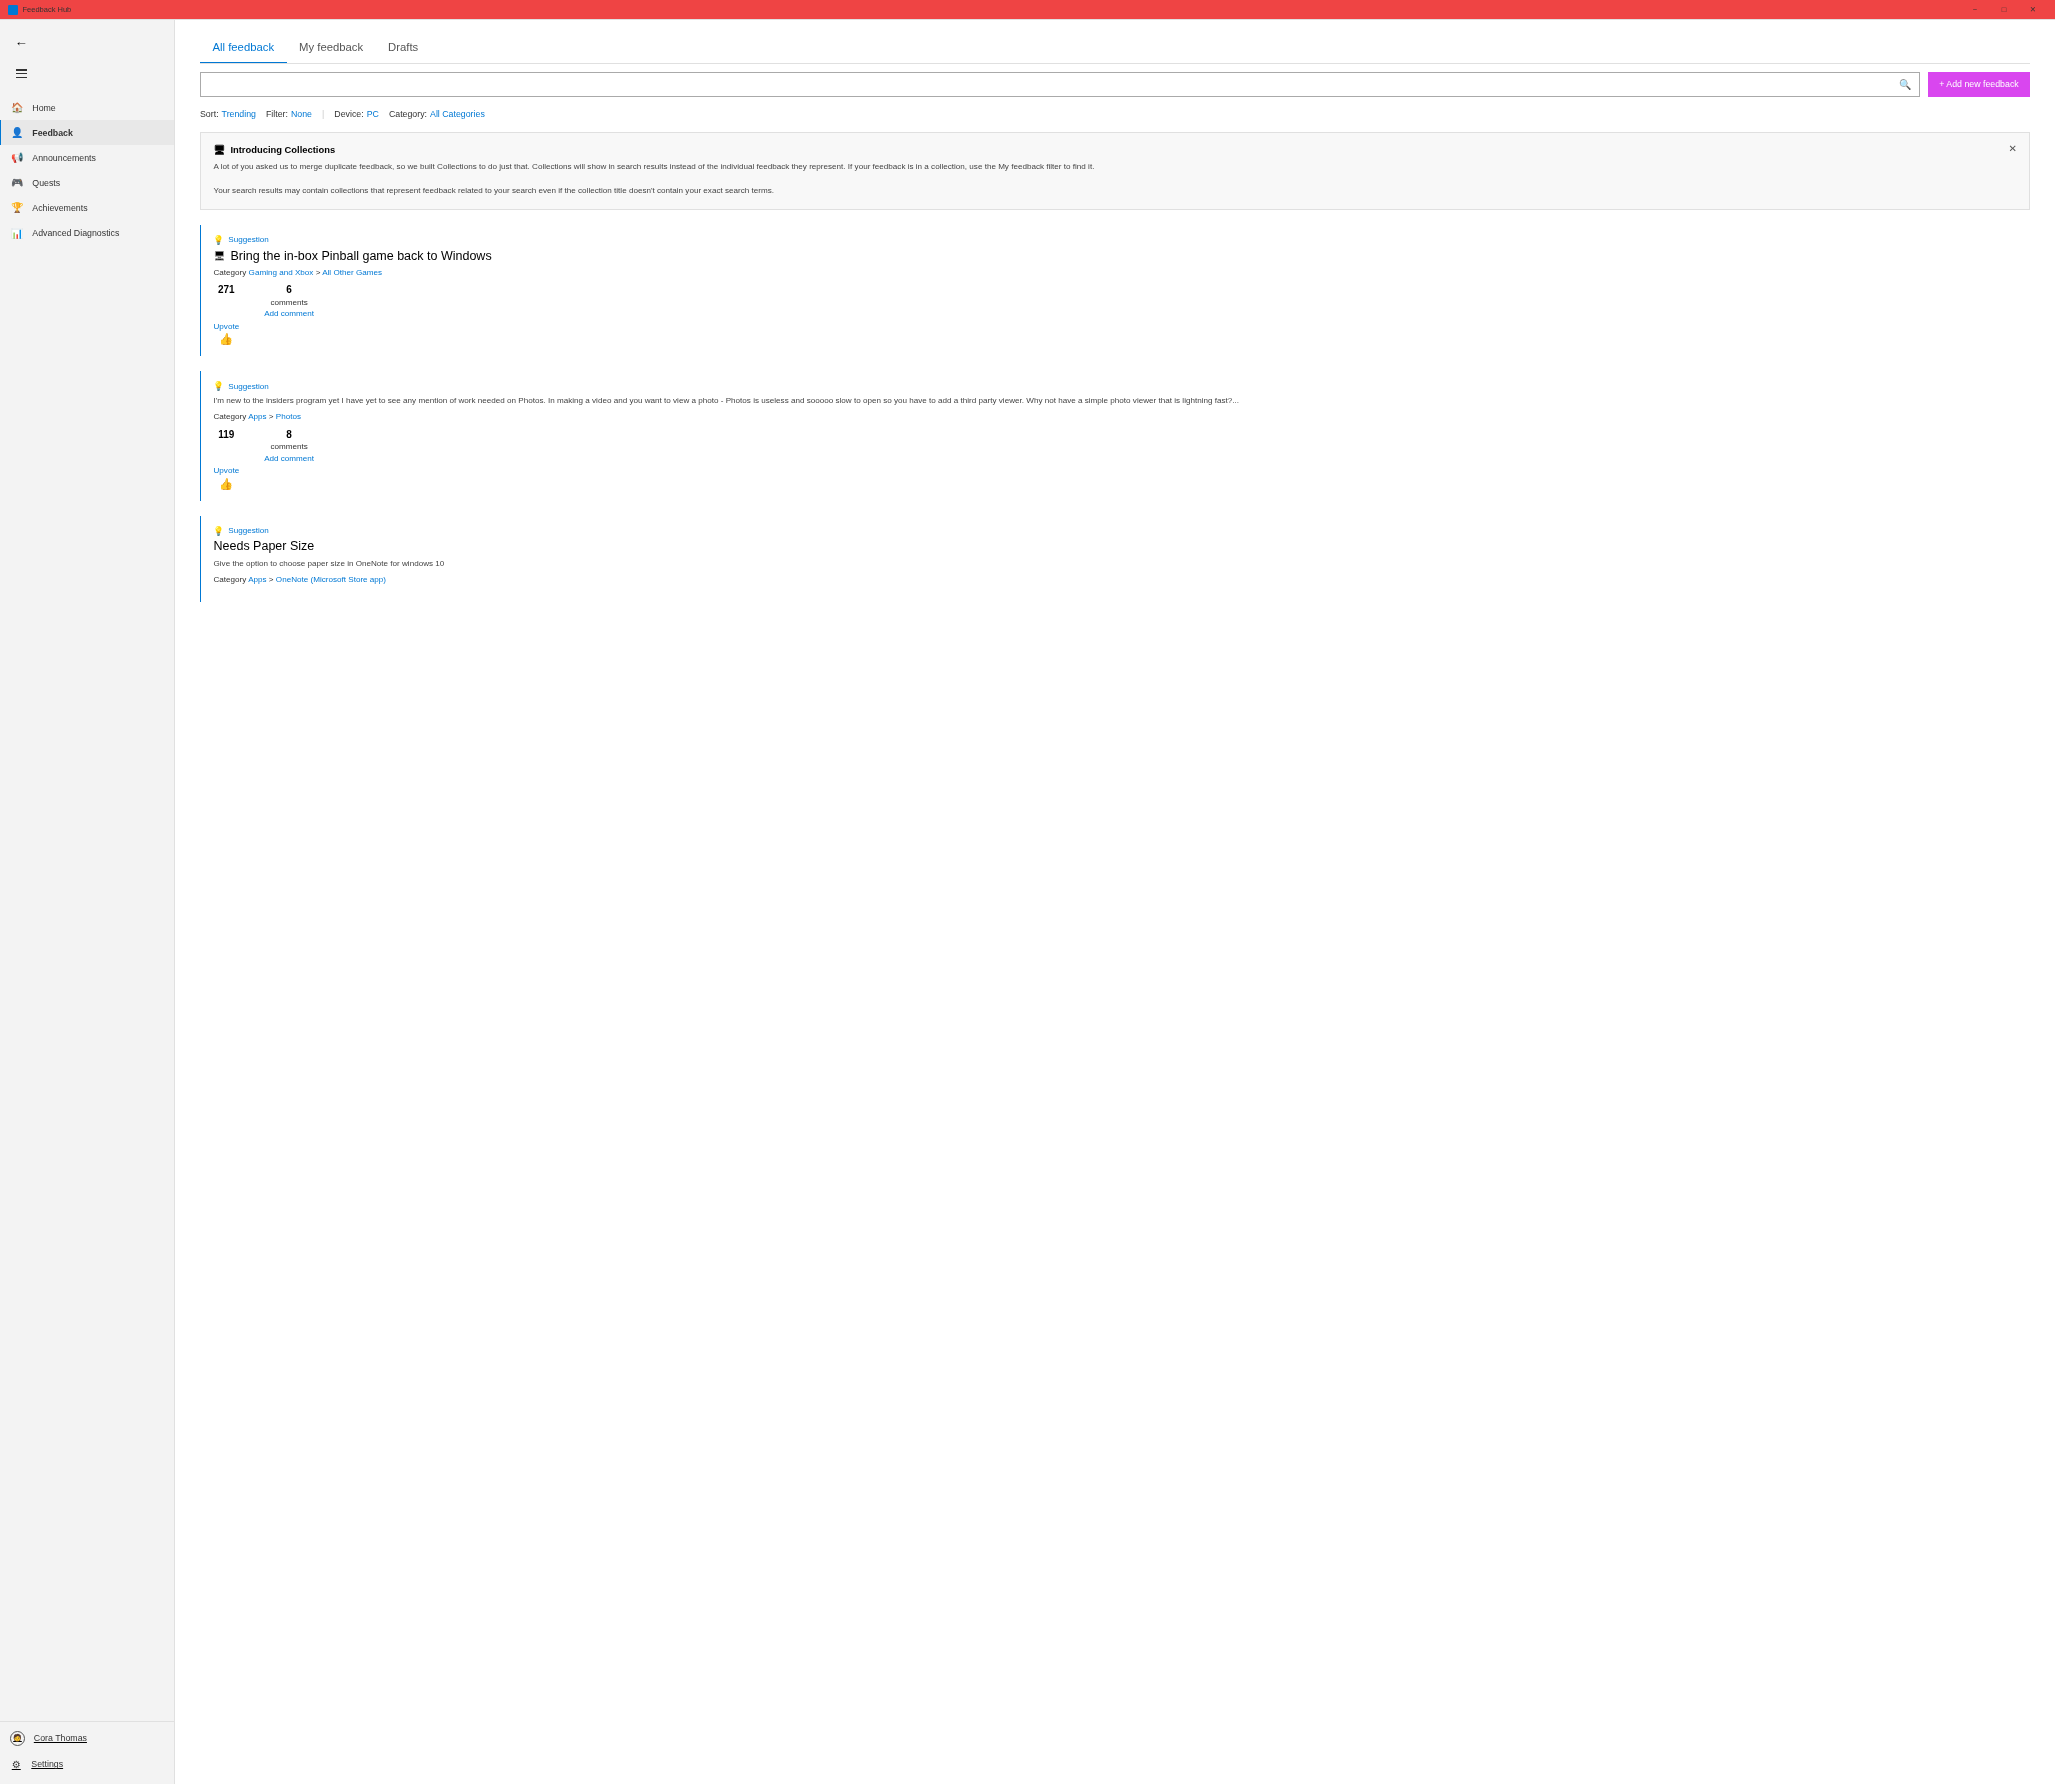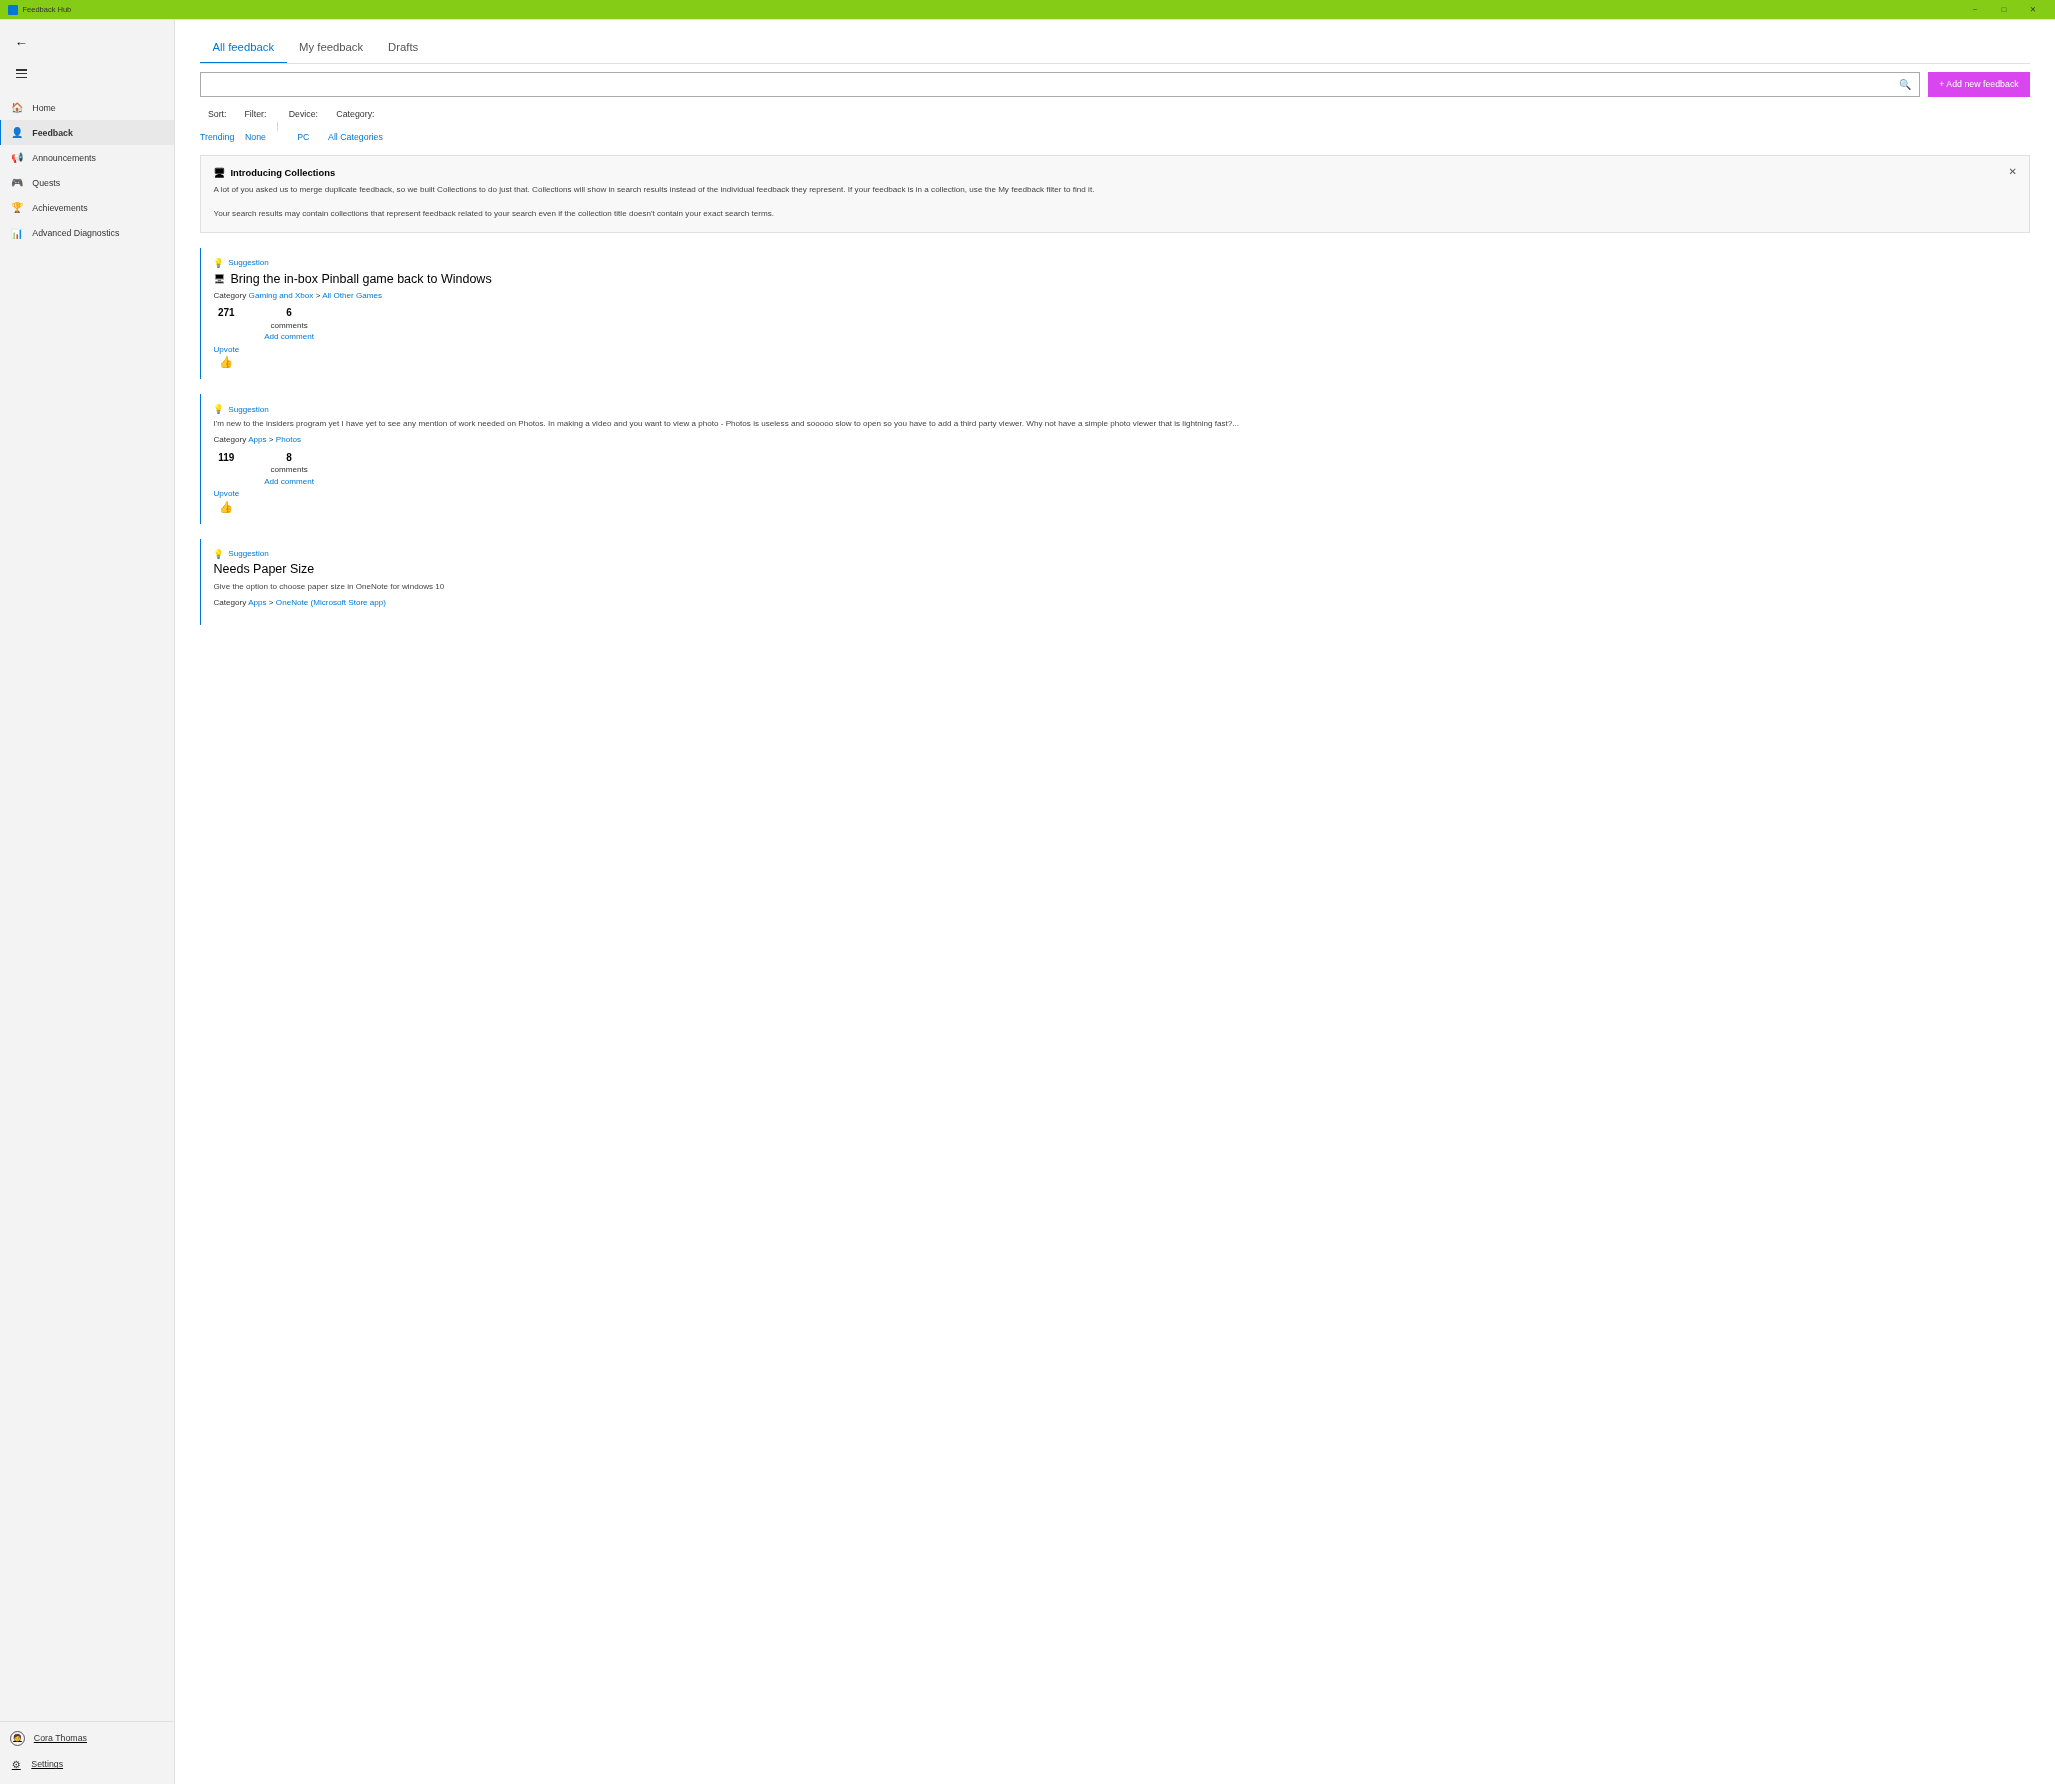--- a/index.html
+++ b/index.html
@@ -1,20 +1,20 @@
 <!DOCTYPE html>
 <html style="font-size:10px"><head>
   <meta charset="utf-8">
   <style>
     * { margin: 0; padding: 0; box-sizing: border-box; }
     body { font-family: 'Segoe UI', sans-serif; background: #f3f3f3; display: flex; flex-direction: column; height: 100vh; overflow: hidden; }
 
     
     .title-bar {
-      background: #84cc16;
+      background: #ef4444;
       height: 20px;
       display: flex;
       align-items: center;
       padding: 0 7.5px;
       justify-content: space-between;
       border-bottom: 0.6px solid #e0e0e0;
       flex-shrink: 0;
     }
     .title-bar-left { display: flex; align-items: center; gap: 5px; font-size: 7.5px; color: #333; }
     .title-bar-icon { width: 10px; height: 10px; background: #0078d4; border-radius: 1.3px; display: flex; align-items: center; justify-content: center; }
@@ -122,21 +122,21 @@
       font-size: 8.8px; font-family: inherit;
       display: flex; align-items: center; gap: 5px;
       white-space: nowrap;
     }
 
     
     .filter-row {
       display: flex; align-items: center; gap: 10px;
       margin-bottom: 12.5px; font-size: 8.8px; color: #333;
     }
-    .filter-row .filter-item { display: flex; align-items: center; gap: 13px; flex-direction: column; }
+    .filter-row .filter-item { display: flex; align-items: center; gap: 3px; }
     .filter-row .filter-label { color: #333; }
     .filter-row .filter-value { color: #0078d4; cursor: pointer; }
     .filter-divider { color: #ccc; }
 
     
     .notice-box {
       background: #f8f8f8;
       border: 0.6px solid #e0e0e0;
       padding: 11.3px 12.5px;
       margin-bottom: 15px;

